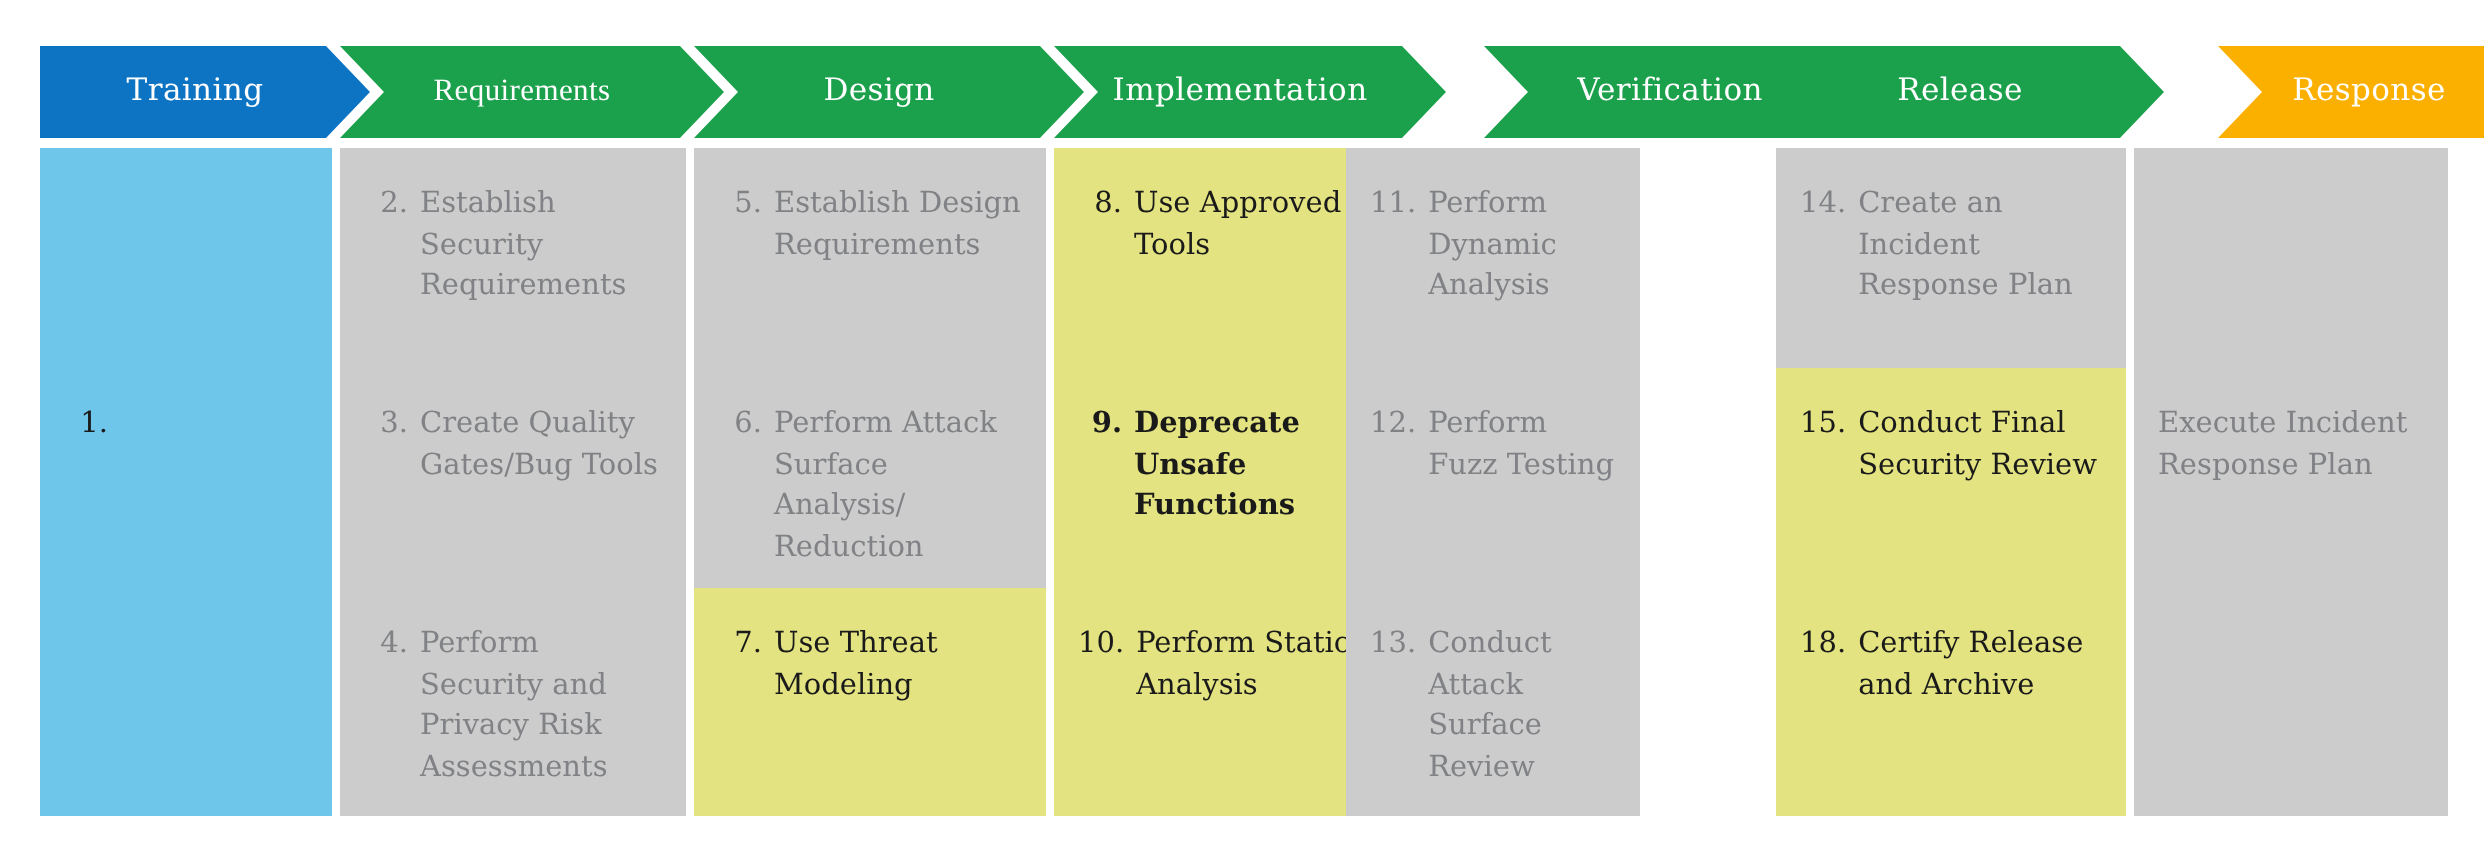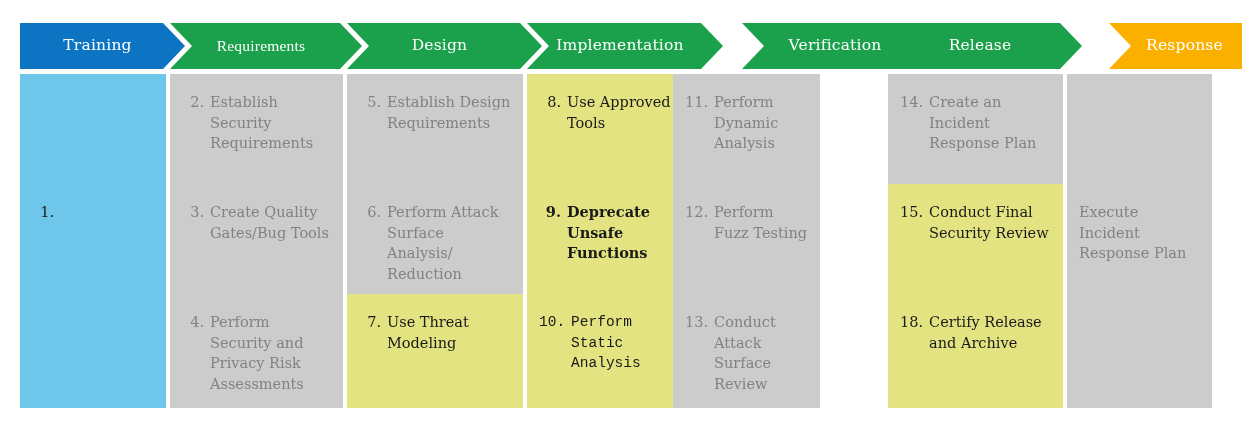--- a/index.html
+++ b/index.html
@@ -187,21 +187,21 @@
       <div class="phase-column" style="left: 527px; width: 176px;">
         <div class="col-bg" style="top: 0px; height: 334px; background: rgb(227, 227, 129);"></div>
         <div class="practice hot" style="top: 18px;">
           <span class="num">8.</span>
           <span class="txt">Use Approved Tools</span>
         </div>
         <div class="practice hot bold" style="top: 128px;">
           <span class="num">9.</span>
           <span class="txt">Deprecate Unsafe Functions</span>
         </div>
-        <div class="practice hot" style="top: 238px; font-family: Liberation Mono, monospace;">
+        <div class="practice hot" style="top: 238px;">
           <span class="num">10.</span>
           <span class="txt">Perform Static Analysis</span>
         </div>
       </div>
       <div class="phase-column" style="left: 673px; width: 147px;">
         <div class="col-bg" style="top: 0px; height: 334px; background: rgb(204, 204, 204);"></div>
         <div class="practice dim" style="top: 18px;">
           <span class="num">11.</span>
           <span class="txt">Perform Dynamic Analysis</span>
         </div>
@@ -224,21 +224,21 @@
         </div>
         <div class="practice hot" style="top: 128px;">
           <span class="num">15.</span>
           <span class="txt">Conduct Final Security Review</span>
         </div>
         <div class="practice hot" style="top: 238px;">
           <span class="num">18.</span>
           <span class="txt">Certify Release and Archive</span>
         </div>
       </div>
-      <div class="phase-column" style="left: 1067px; width: 145px;">
+      <div class="phase-column" style="left: 1067px; width: 157px;">
         <div class="col-bg" style="top: 0px; height: 334px; background: rgb(204, 204, 204);"></div>
         <div class="practice dim plain" style="top: 128px;">
           <span class="txt">Execute Incident Response Plan</span>
         </div>
       </div>
     </div>
 
 </div>
 
 </body></html>

